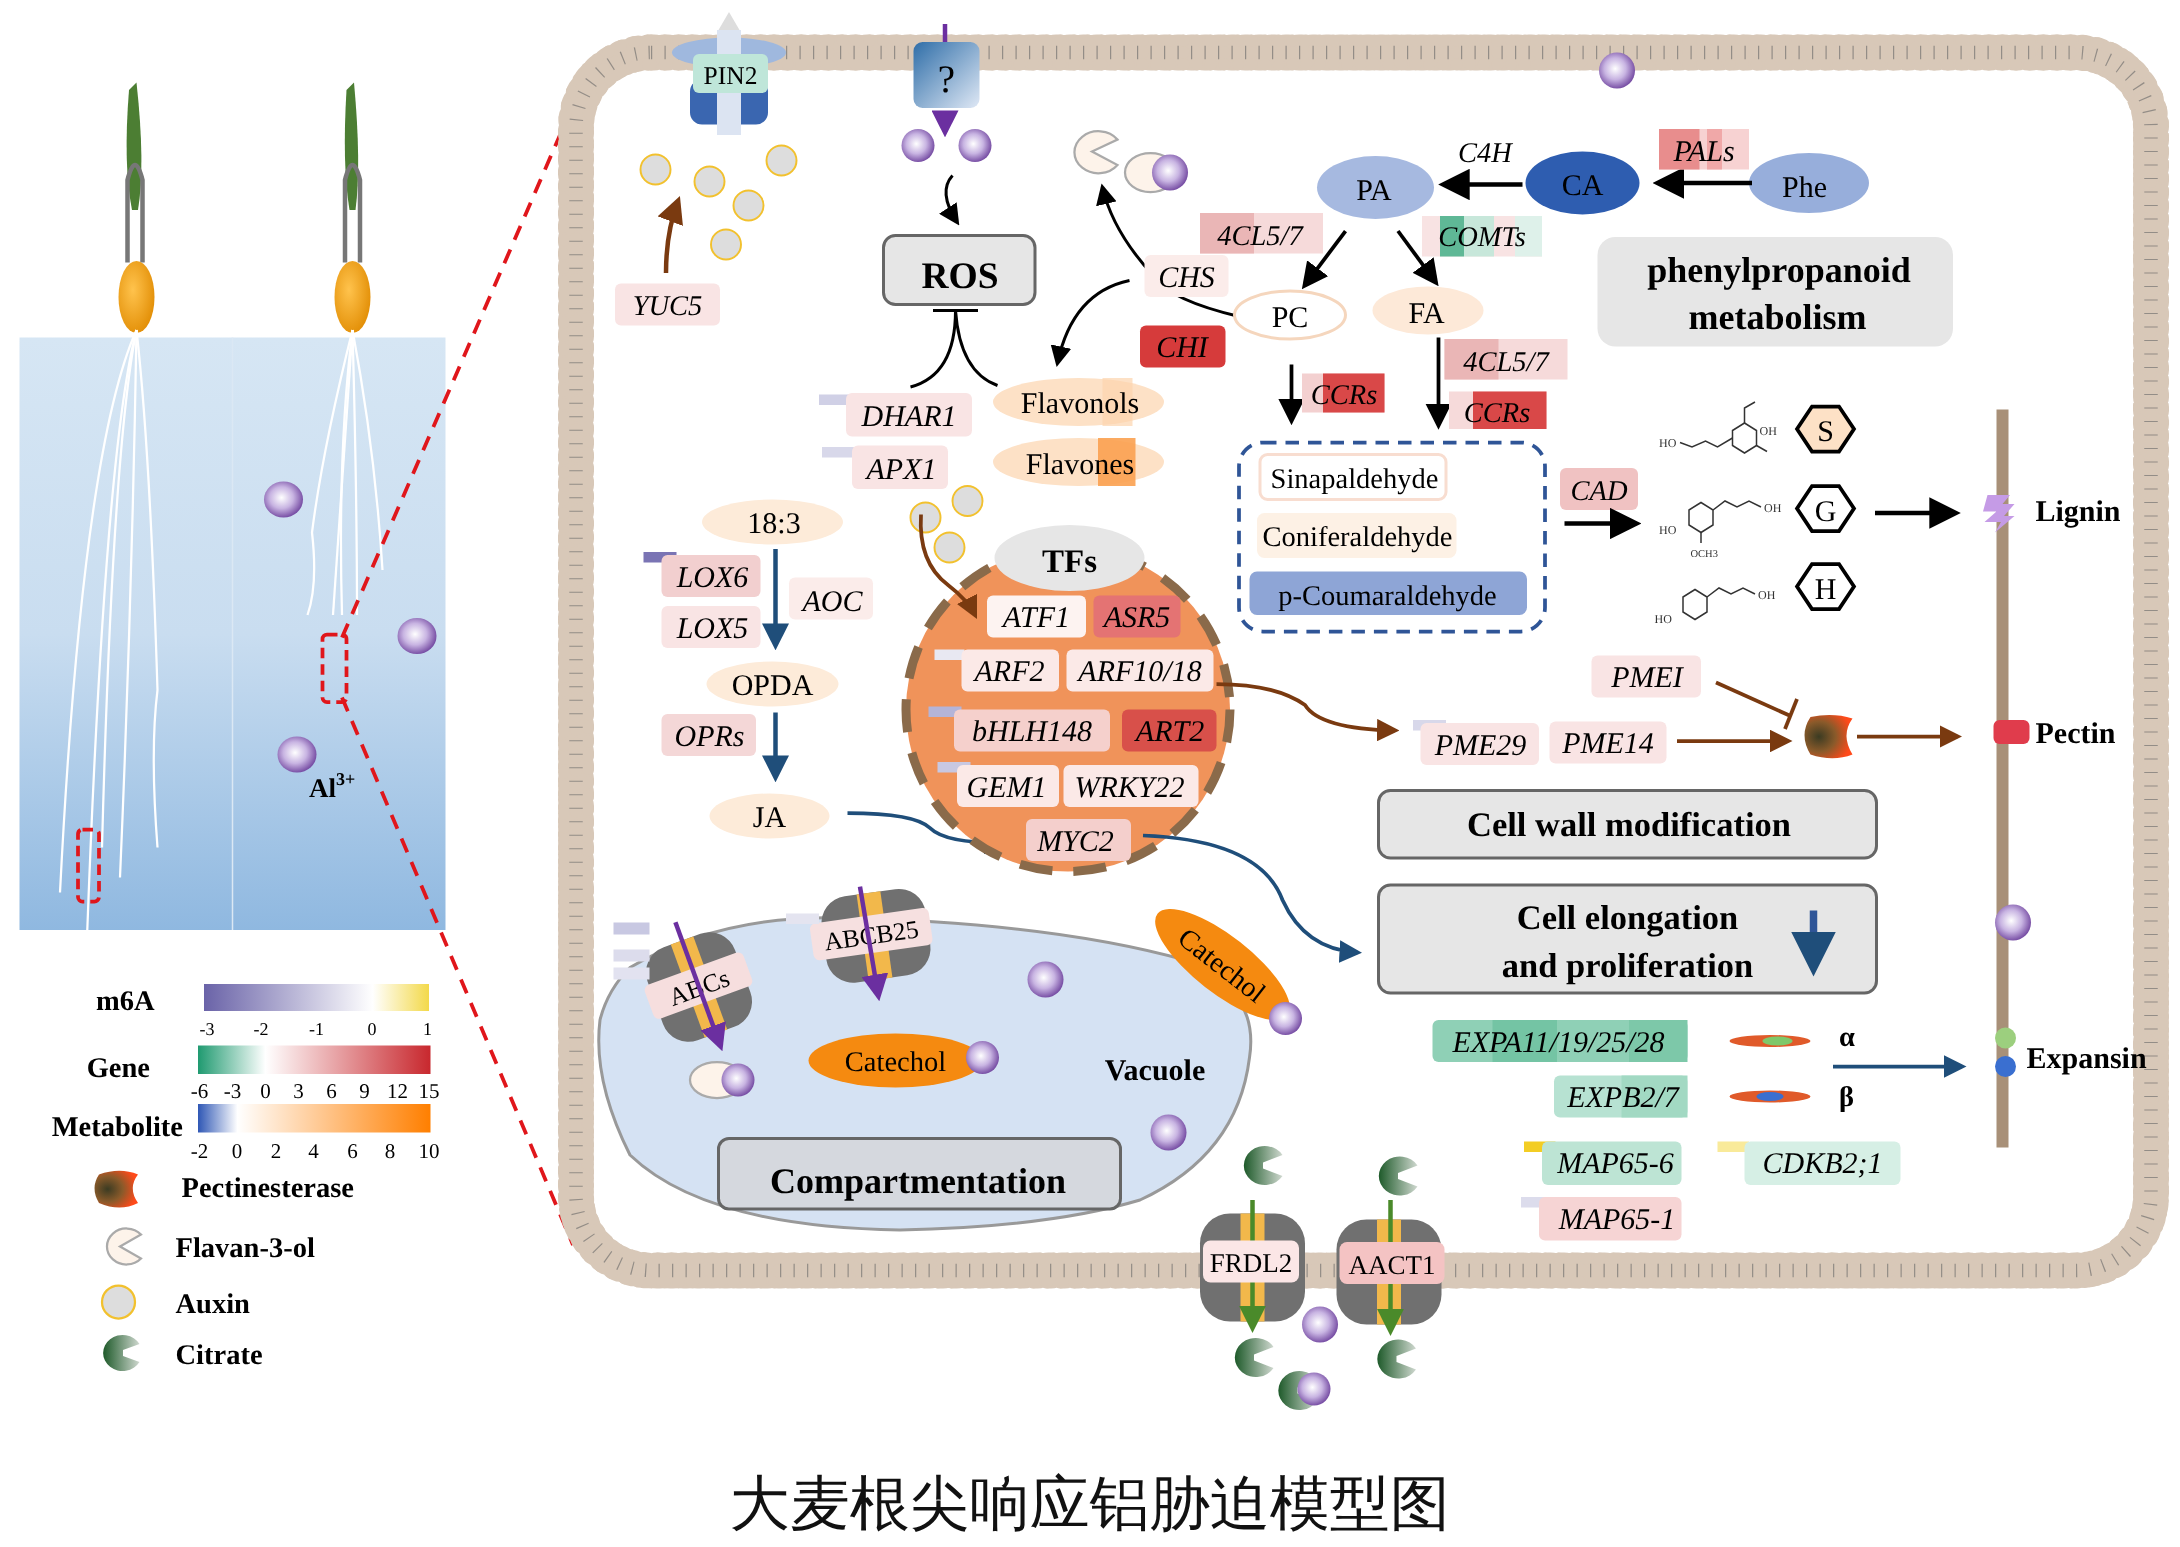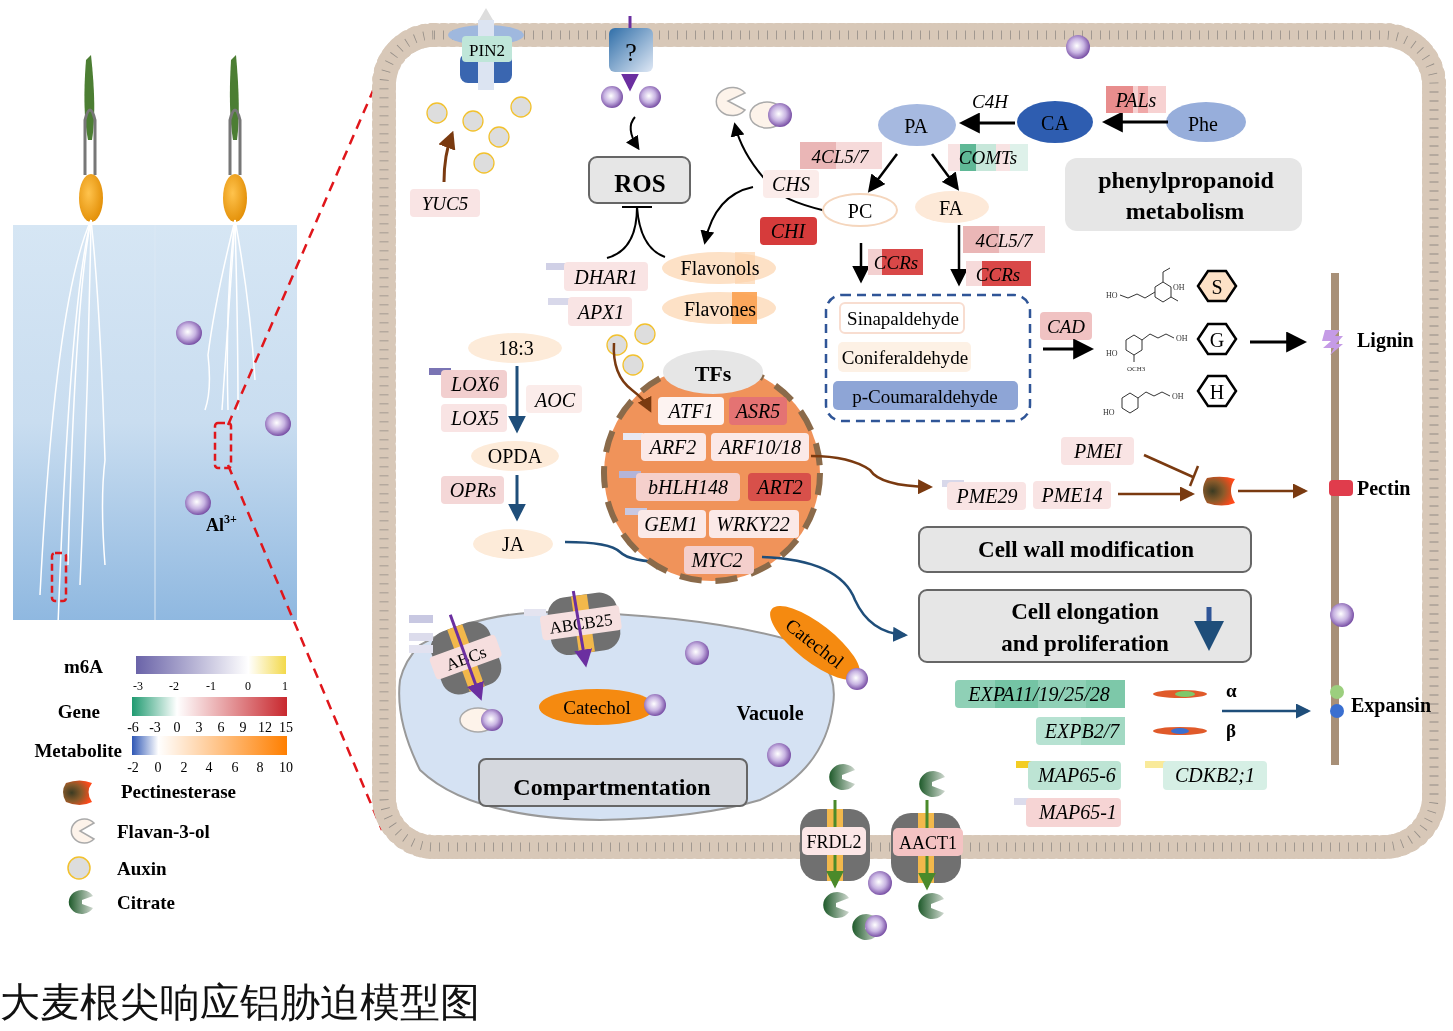--- a/index.html
+++ b/index.html
@@ -1,19 +1,19 @@
 <!DOCTYPE html>
 <html><head>
 <meta charset="utf-8">
 <style>
   html,body{margin:0;padding:0;background:#fff;}
   body{width:1453px;height:1031px;position:relative;overflow:hidden;font-family:"Liberation Serif","DejaVu Serif",serif;}
   svg text{font-family:"Liberation Serif","DejaVu Serif",serif;}
   .it{font-style:italic;}
-  #caption{position:absolute;left:0;top:975px;width:1453px;font-size:40px;color:#111;font-family:"DejaVu Sans","Liberation Sans",sans-serif;}
+  #caption{position:absolute;left:0;top:975px;width:1453px;text-align:center;font-size:40px;color:#111;font-family:"DejaVu Sans","Liberation Sans",sans-serif;}
 </style>
 </head>
 <body>
 
 <svg width="1453" height="975" viewBox="0 0 1453 975" xmlns="http://www.w3.org/2000/svg" style="position:absolute;left:0;top:0;">
   <defs>
     <linearGradient id="water" x1="0" y1="0" x2="0" y2="1">
       <stop offset="0" stop-color="#d6e6f4"></stop>
       <stop offset="0.5" stop-color="#c9ddf0"></stop>
       <stop offset="1" stop-color="#8fb8e0"></stop>

